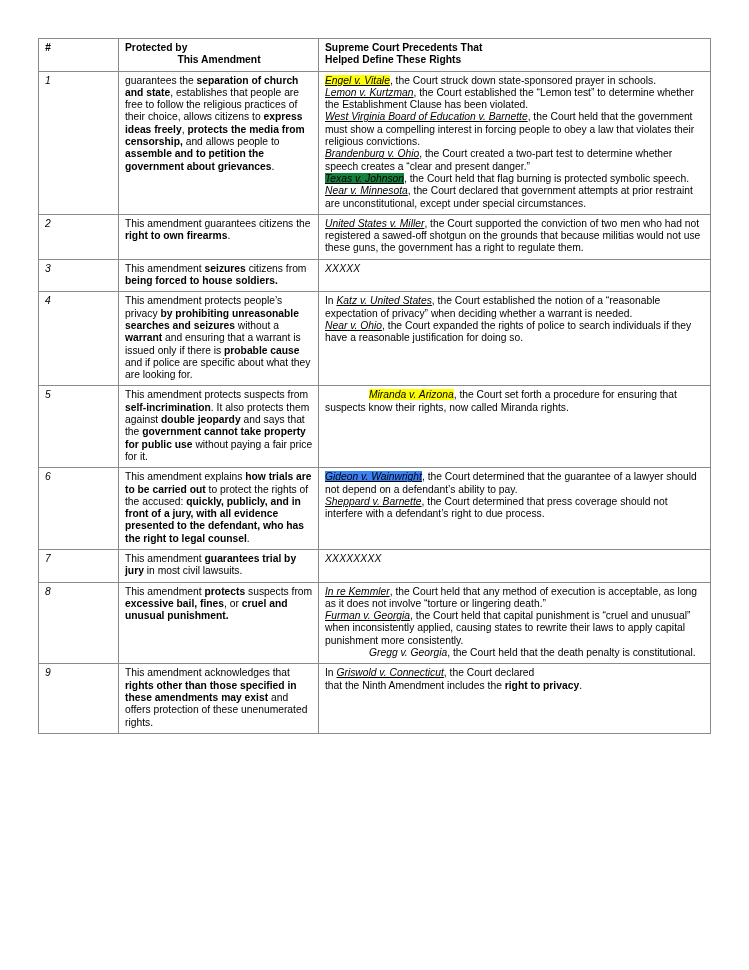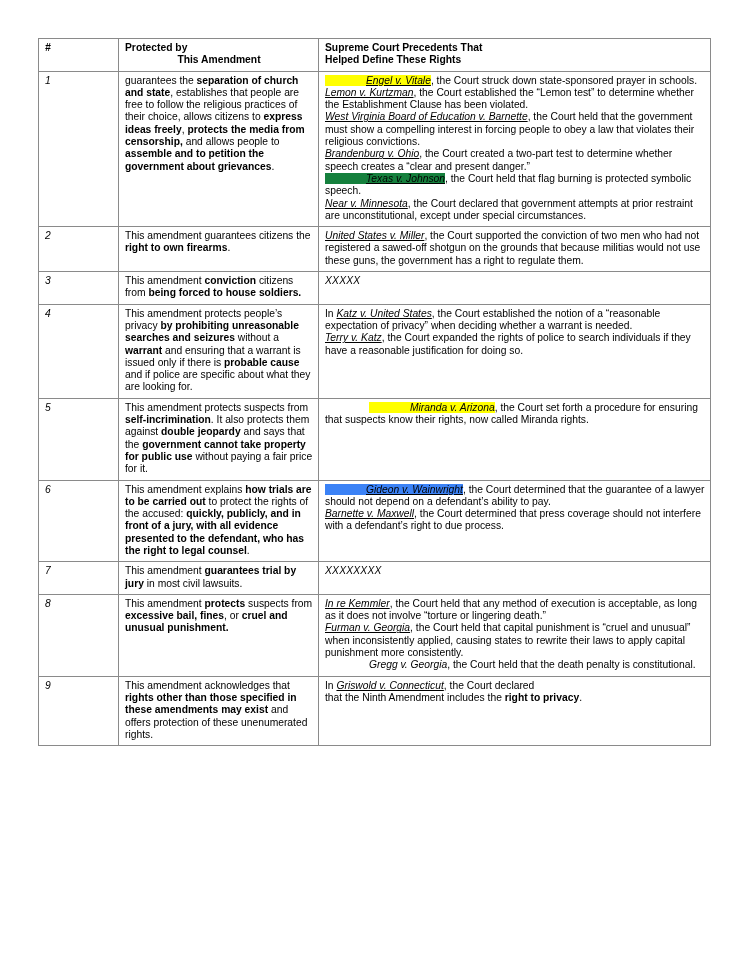--- a/index.html
+++ b/index.html
@@ -82,21 +82,20 @@
   .case {
     font-style: italic;
     text-decoration: underline;
   }
   .case-nu {
     font-style: italic;
     margin-left: 44px;
   }
   .hl {
     background: #ffff00;
-    padding-left: 41px;
   }
   .xs {
     font-style: italic;
     letter-spacing: 0.2px;
     margin-top: 14px;
   }
   p.line {
     margin: 0;
     padding: 0;
   }
@@ -141,46 +140,46 @@
           </tr>
           <tr>
             <td class="num">2</td>
             <td class="cell-body">This amendment guarantees citizens the <span class="b">right to own firearms</span>.</td>
             <td class="cell-body">
               <p class="line"><span class="case">United States v. Miller</span>, the Court supported the conviction of two men who had not registered a sawed-off shotgun on the grounds that because militias would not use these guns, the government has a right to regulate them.</p>
             </td>
           </tr>
           <tr>
             <td class="num">3</td>
-            <td class="cell-body">This amendment <span class="b">conviction</span> citizens from <span class="b">being forced to house soldiers.</span></td>
+            <td class="cell-body">This amendment <span class="b">seizures</span> citizens from <span class="b">being forced to house soldiers.</span></td>
             <td class="cell-body">
               <p class="line"><span class="xs">XXXXX</span></p>
             </td>
           </tr>
           <tr>
             <td class="num">4</td>
             <td class="cell-body">This amendment protects people’s privacy <span class="b">by prohibiting unreasonable searches and seizures</span> without a <span class="b">warrant</span> and ensuring that a warrant is issued only if there is <span class="b">probable cause</span> and if police are specific about what they are looking for.</td>
             <td class="cell-body">
               <p class="line">In <span class="case">Katz v. United States</span>, the Court established the notion of a “reasonable expectation of privacy” when deciding whether a warrant is needed.</p>
-              <p class="line"><span class="case">Terry v. Katz</span>, the Court expanded the rights of police to search individuals if they have a reasonable justification for doing so.</p>
+              <p class="line"><span class="case">Near v. Ohio</span>, the Court expanded the rights of police to search individuals if they have a reasonable justification for doing so.</p>
             </td>
           </tr>
           <tr>
             <td class="num">5</td>
             <td class="cell-body">This amendment protects suspects from <span class="b">self-incrimination</span>. It also protects them against <span class="b">double jeopardy</span> and says that the <span class="b">government cannot take property for public use</span> without paying a fair price for it.</td>
             <td class="cell-body">
               <p class="line"><span class="case-nu hl" style="background: rgb(255, 255, 0);">Miranda v. Arizona</span>, the Court set forth a procedure for ensuring that suspects know their rights, now called Miranda rights.</p>
             </td>
           </tr>
           <tr>
             <td class="num">6</td>
             <td class="cell-body">This amendment explains <span class="b">how trials are to be carried out</span> to protect the rights of the accused: <span class="b">quickly, publicly, and in front of a jury, with all evidence presented to the defendant, who has the right to legal counsel</span>.</td>
             <td class="cell-body">
               <p class="line"><span class="case hl" style="background: #3b82f6;">Gideon v. Wainwright</span>, the Court determined that the guarantee of a lawyer should not depend on a defendant’s ability to pay.</p>
-              <p class="line"><span class="case">Barnette v. Maxwell</span>, the Court determined that press coverage should not interfere with a defendant’s right to due process.</p>
+              <p class="line"><span class="case">Sheppard v. Barnette</span>, the Court determined that press coverage should not interfere with a defendant’s right to due process.</p>
             </td>
           </tr>
           <tr>
             <td class="num">7</td>
             <td class="cell-body">This amendment <span class="b">guarantees trial by jury</span> in most civil lawsuits.</td>
             <td class="cell-body">
               <p class="line"><span class="xs">XXXXXXXX</span></p>
             </td>
           </tr>
           <tr>

